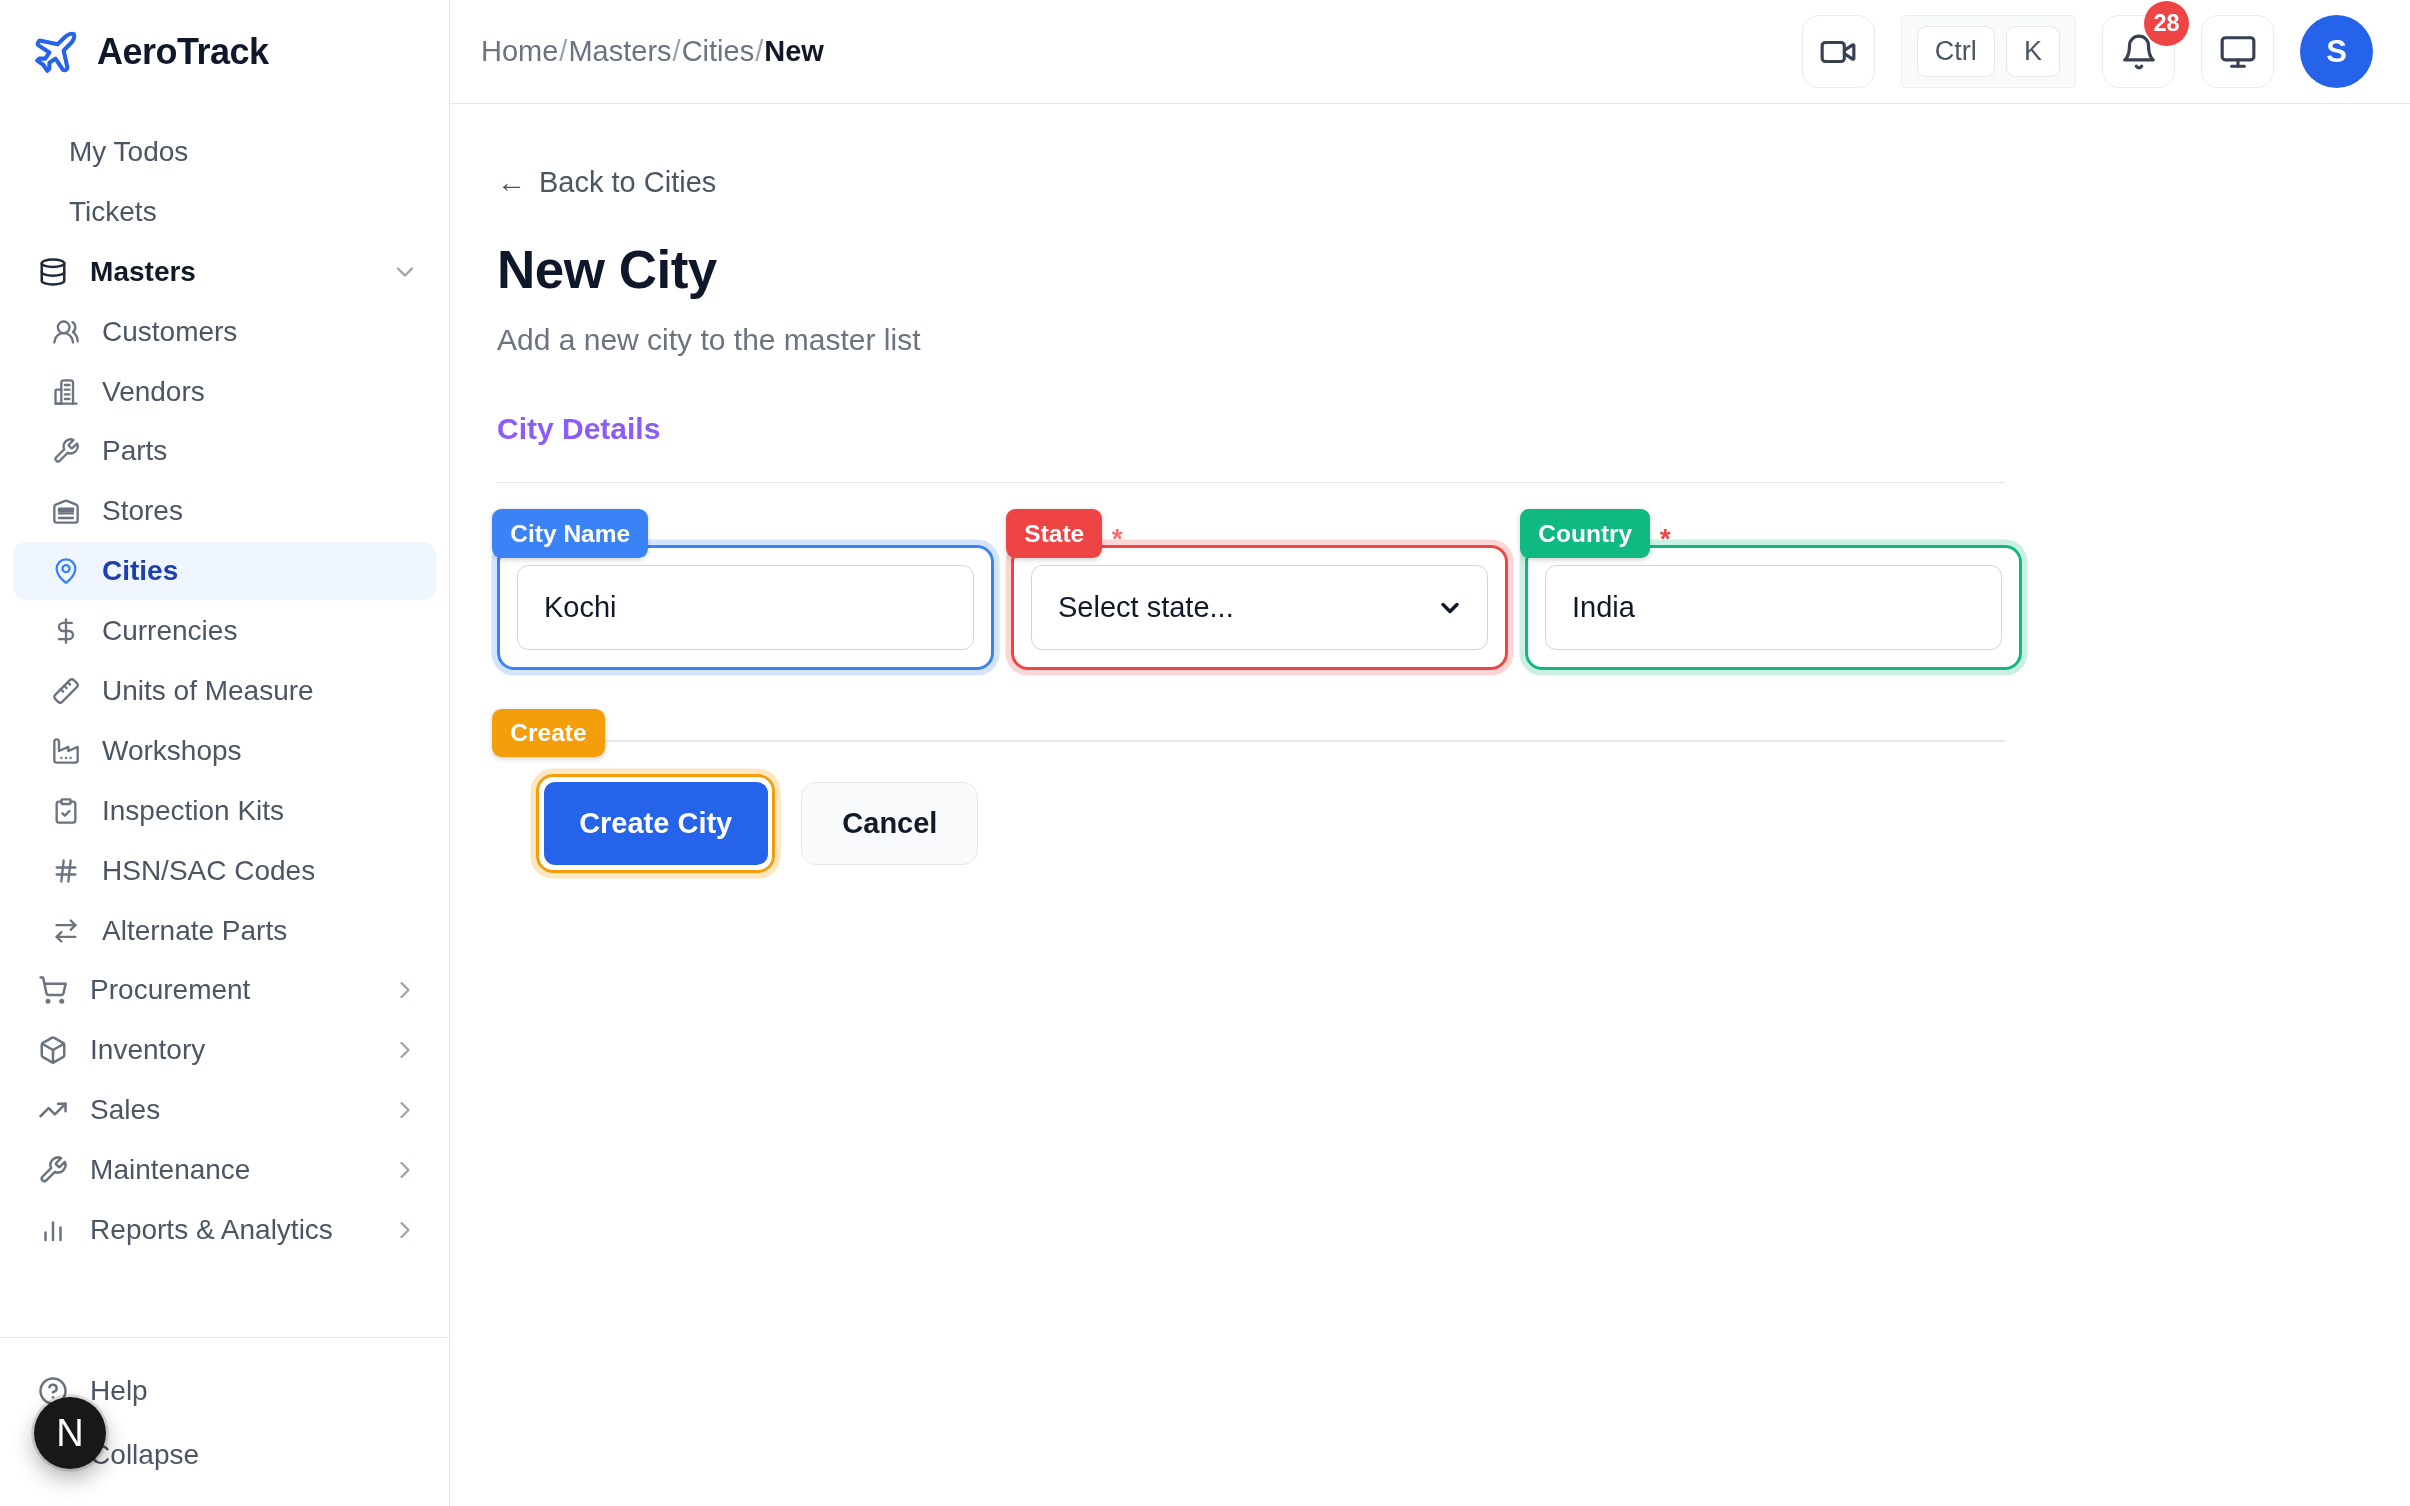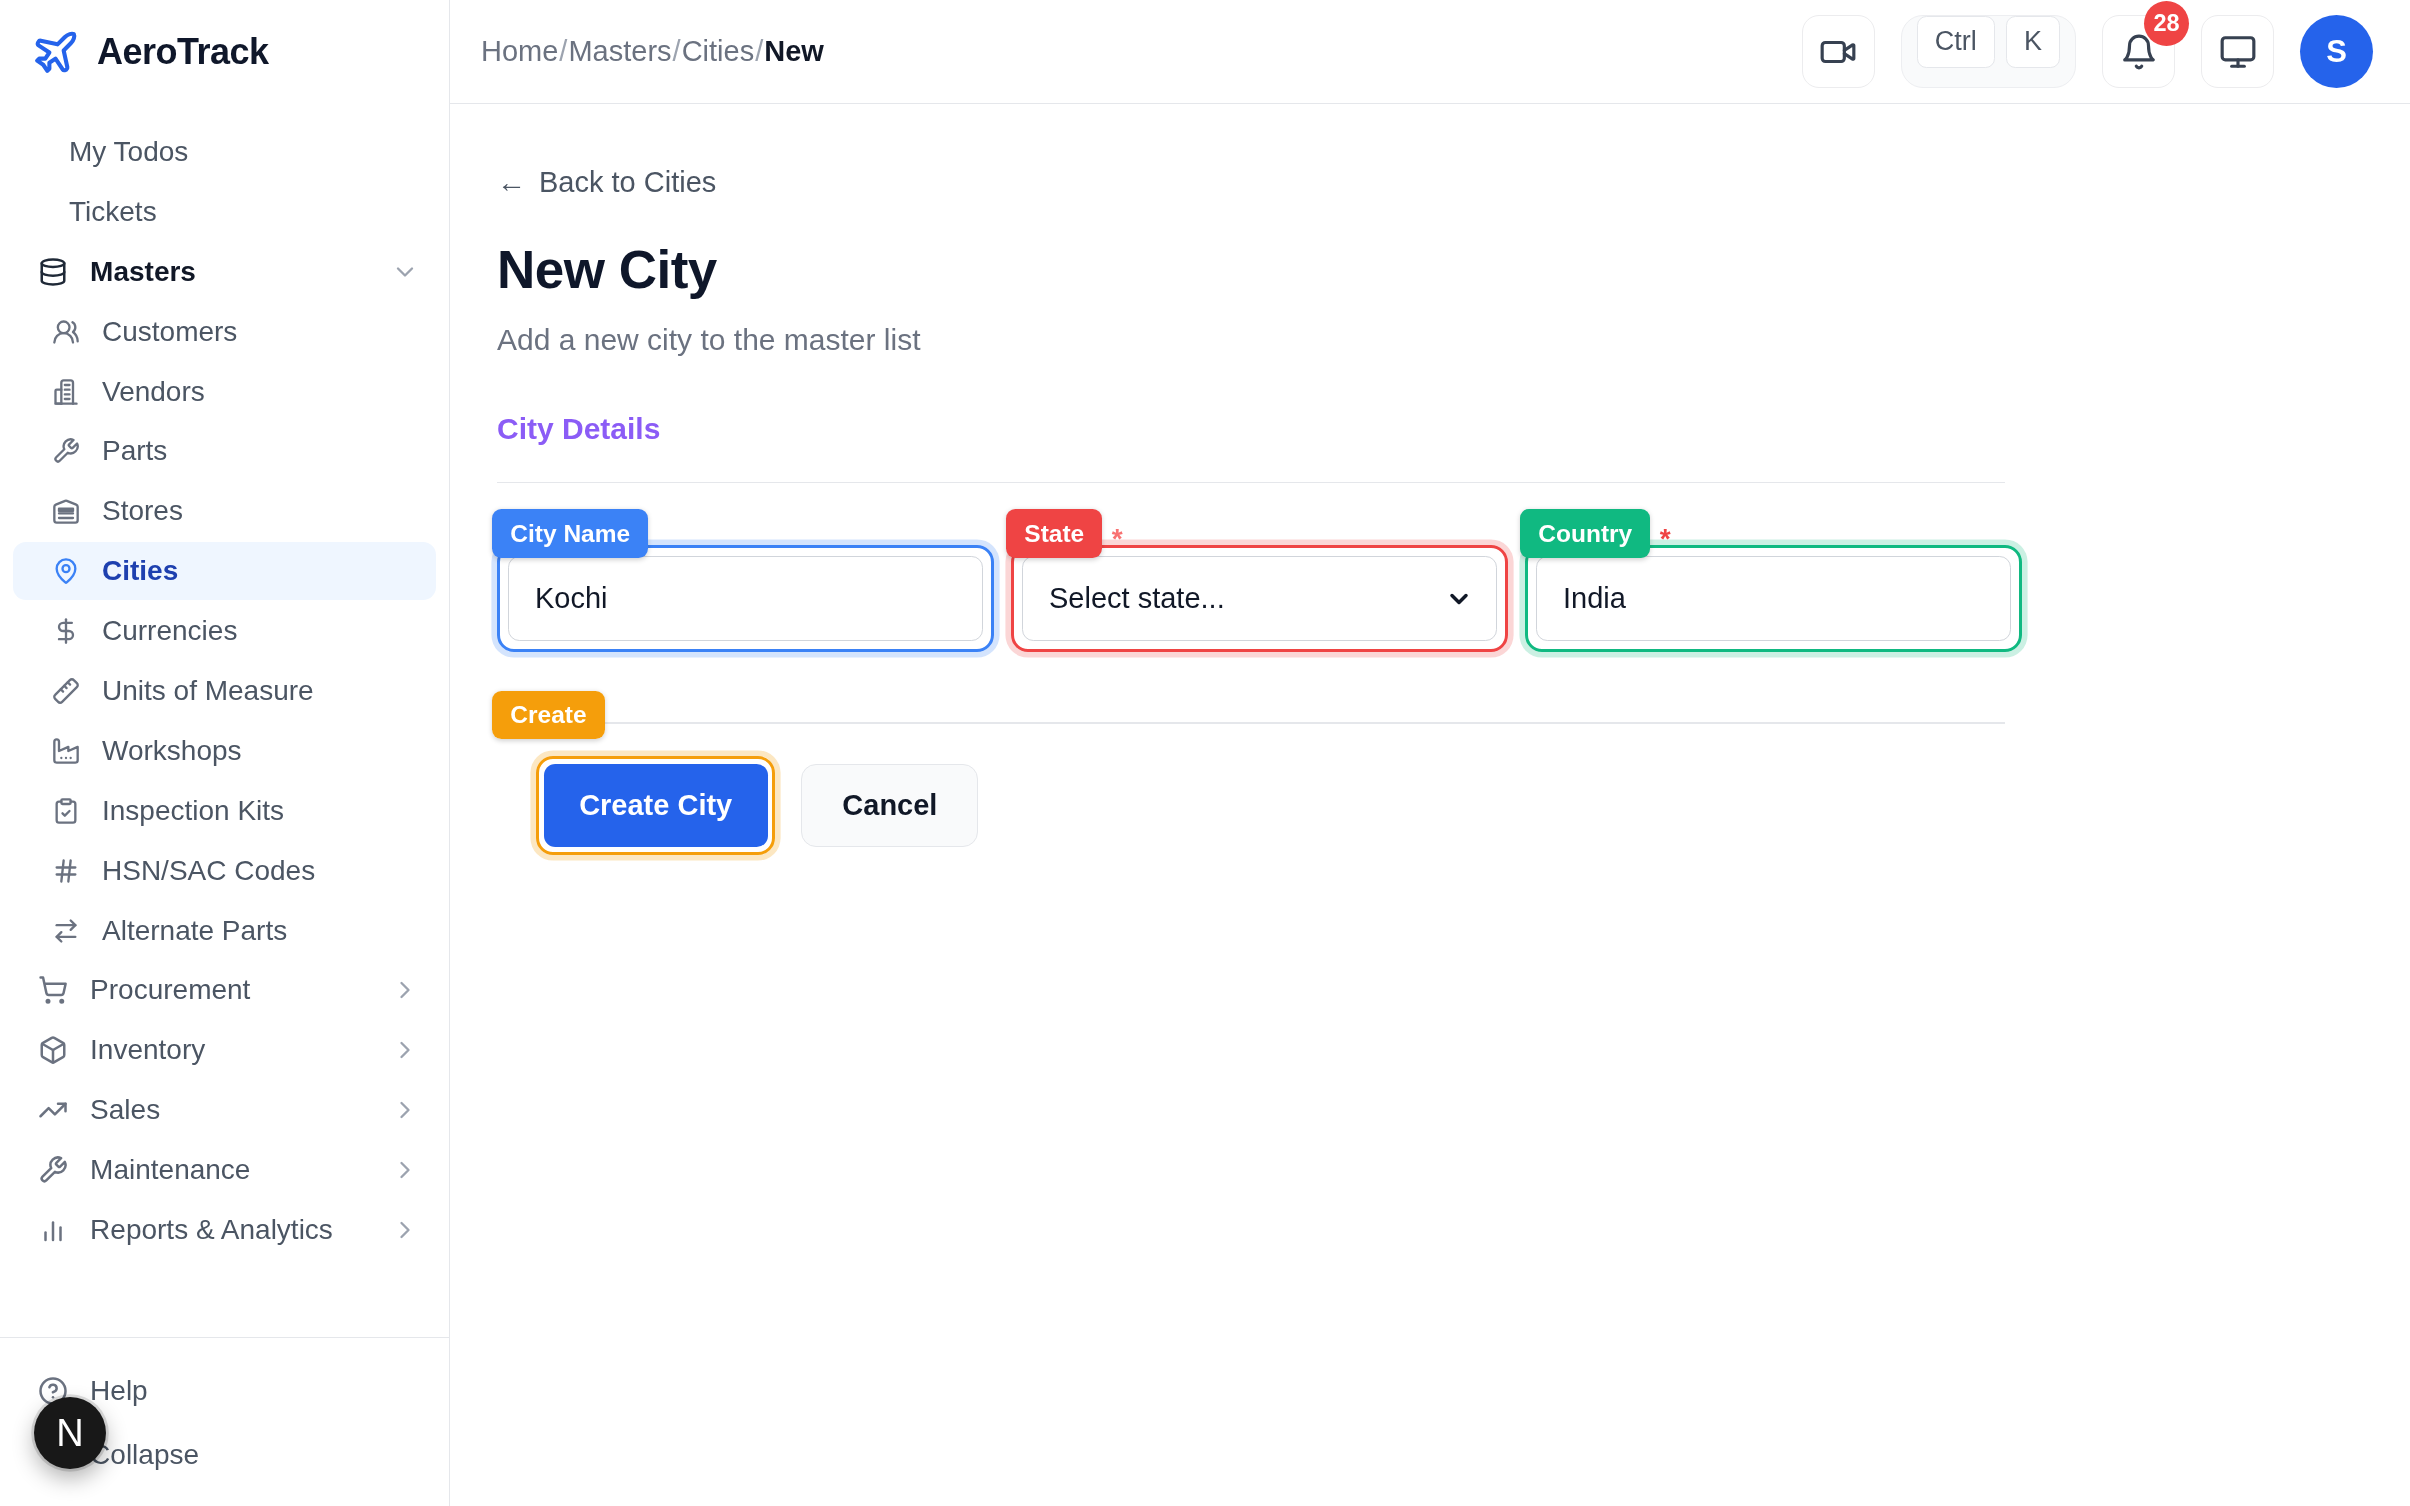--- a/index.html
+++ b/index.html
@@ -37,22 +37,22 @@
   .topbar { height:104px; min-height:104px; border-bottom:1.9px solid #e5e7eb;
     display:flex; align-items:center; padding:0 38px 0 31px; }
   .crumbs { display:flex; align-items:center; gap:1px; font-size:29px; color:#6b7280; }
   .crumb { cursor:pointer; }
   .crumb-sep { color:#9ca3af; }
   .crumb-current { color:#111827; font-weight:700; }
   .top-actions { margin-left:auto; display:flex; align-items:center; gap:26px; }
   .icon-btn { width:73px; height:73px; border:1.9px solid #ececee; border-radius:17px; background:#fff;
     display:flex; align-items:center; justify-content:center; cursor:pointer; position:relative; }
   .icon-btn svg { width:38px; height:38px; stroke:#374151; }
-  .shortcut { height:73px; background:#f9fafb; border:1.9px solid #edeef1; border-radius:22px;
-    display:flex; align-items:flex-start; gap:11.3px; padding:0 15px; cursor:pointer; }
+  .shortcut { height:73px; background:#f9fafb; border:1.9px solid #edeef1; border-radius:5px;
+    display:flex; align-items:center; gap:11.3px; padding:0 15px; cursor:pointer; }
   .key { background:#fff; border:1.9px solid #e5e7eb; border-radius:9.4px; padding:9.4px 17px;
     font-size:27px; color:#4b5563; }
   .notif-badge { position:absolute; top:-15px; right:-15px; min-width:45px; height:45px;
     background:#ef4444; color:#fff; border-radius:941px; display:flex; align-items:center;
     justify-content:center; font-size:23.5px; font-weight:700; padding:0 5.6px; }
   .avatar { width:73px; height:73px; border-radius:50%; background:#2563eb; color:#fff;
     display:flex; align-items:center; justify-content:center; font-size:31px; font-weight:700; cursor:pointer; }
 
   
   .content { padding:62px 0 0 47px; position:relative; }
@@ -66,21 +66,21 @@
   .field { position:relative; }
   .label-row { position:absolute; top:-36px; left:-4.7px; display:flex; align-items:center; gap:9.4px; z-index:3; }
   .badge-label { color:#fff; font-size:24.5px; font-weight:700; padding:10.4px 18px; border-radius:9.4px;
     box-shadow:0 1.9px 5.6px rgba(0,0,0,.18); }
   .b-blue  { background:#3b82f6; }
   .b-red   { background:#ef4444; }
   .b-green { background:#10b981;border-radius:9px; }
   .b-orange{ background:#f59e0b; }
   .req { font-size:28px; font-weight:700; margin-top:9.4px; }
   .req-faint { color:#f87171; } .req-strong { color:#ef4444; }
-  .annot { border:3.8px solid; border-radius:17px; padding:8px; }
+  .annot { border:3.8px solid; border-radius:17px; padding:17px; }
   .a-blue   { border-color:#3b82f6; box-shadow:0 0 0 5.6px rgba(59,130,246,.22); }
   .a-red    { border-color:#ef4444; box-shadow:0 0 0 5.6px rgba(239,68,68,.22); }
   .a-green  { border-color:#10b981; box-shadow:0 0 0 5.6px rgba(16,185,129,.22); }
   .a-orange { border-color:#f59e0b; box-shadow:0 0 0 5.6px rgba(245,158,11,.25); }
   .tinput { width:100%; height:85px; border:1.9px solid #d1d5db; border-radius:11.3px; font-size:29px;
     padding:0 26px; color:#111827; outline:none; background:#fff;
     font-family:"Liberation Sans", sans-serif; }
   .select-box { width:100%; height:85px; border:1.9px solid #d1d5db; border-radius:11.3px; background:#fff;
     display:flex; align-items:center; justify-content:space-between; padding:0 22.6px 0 26px;
     font-size:29px; color:#111827; cursor:pointer; }

